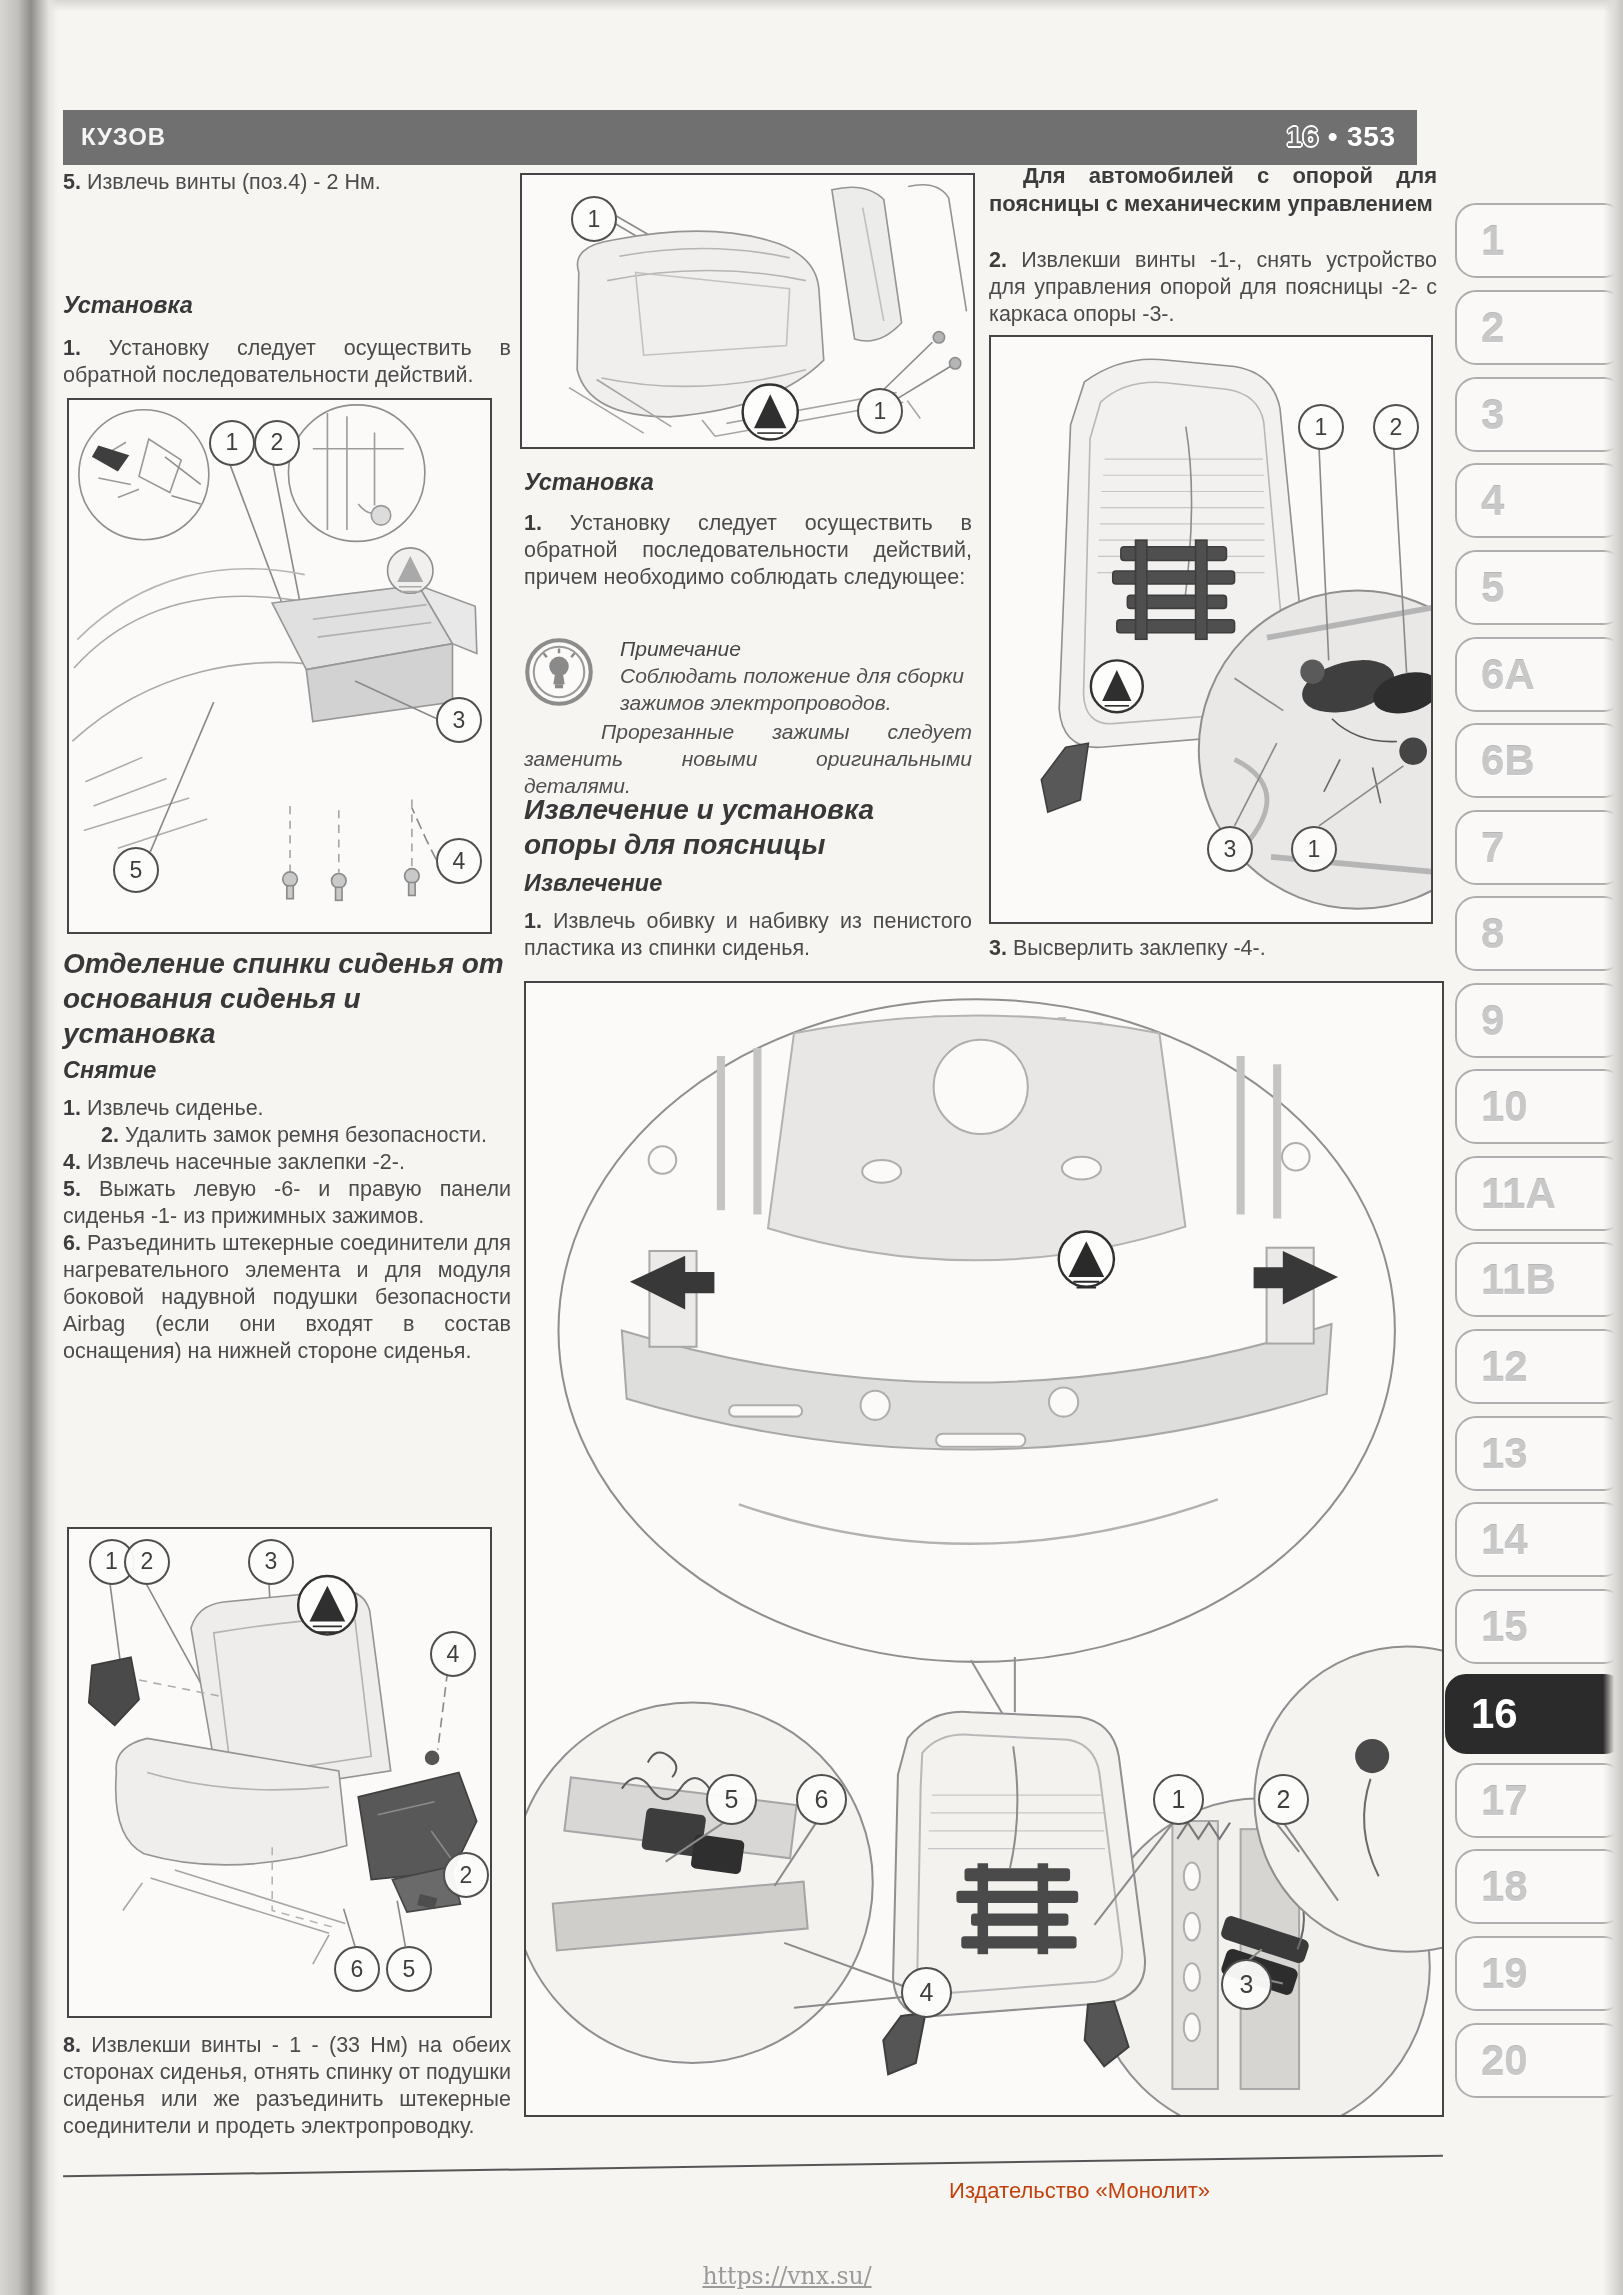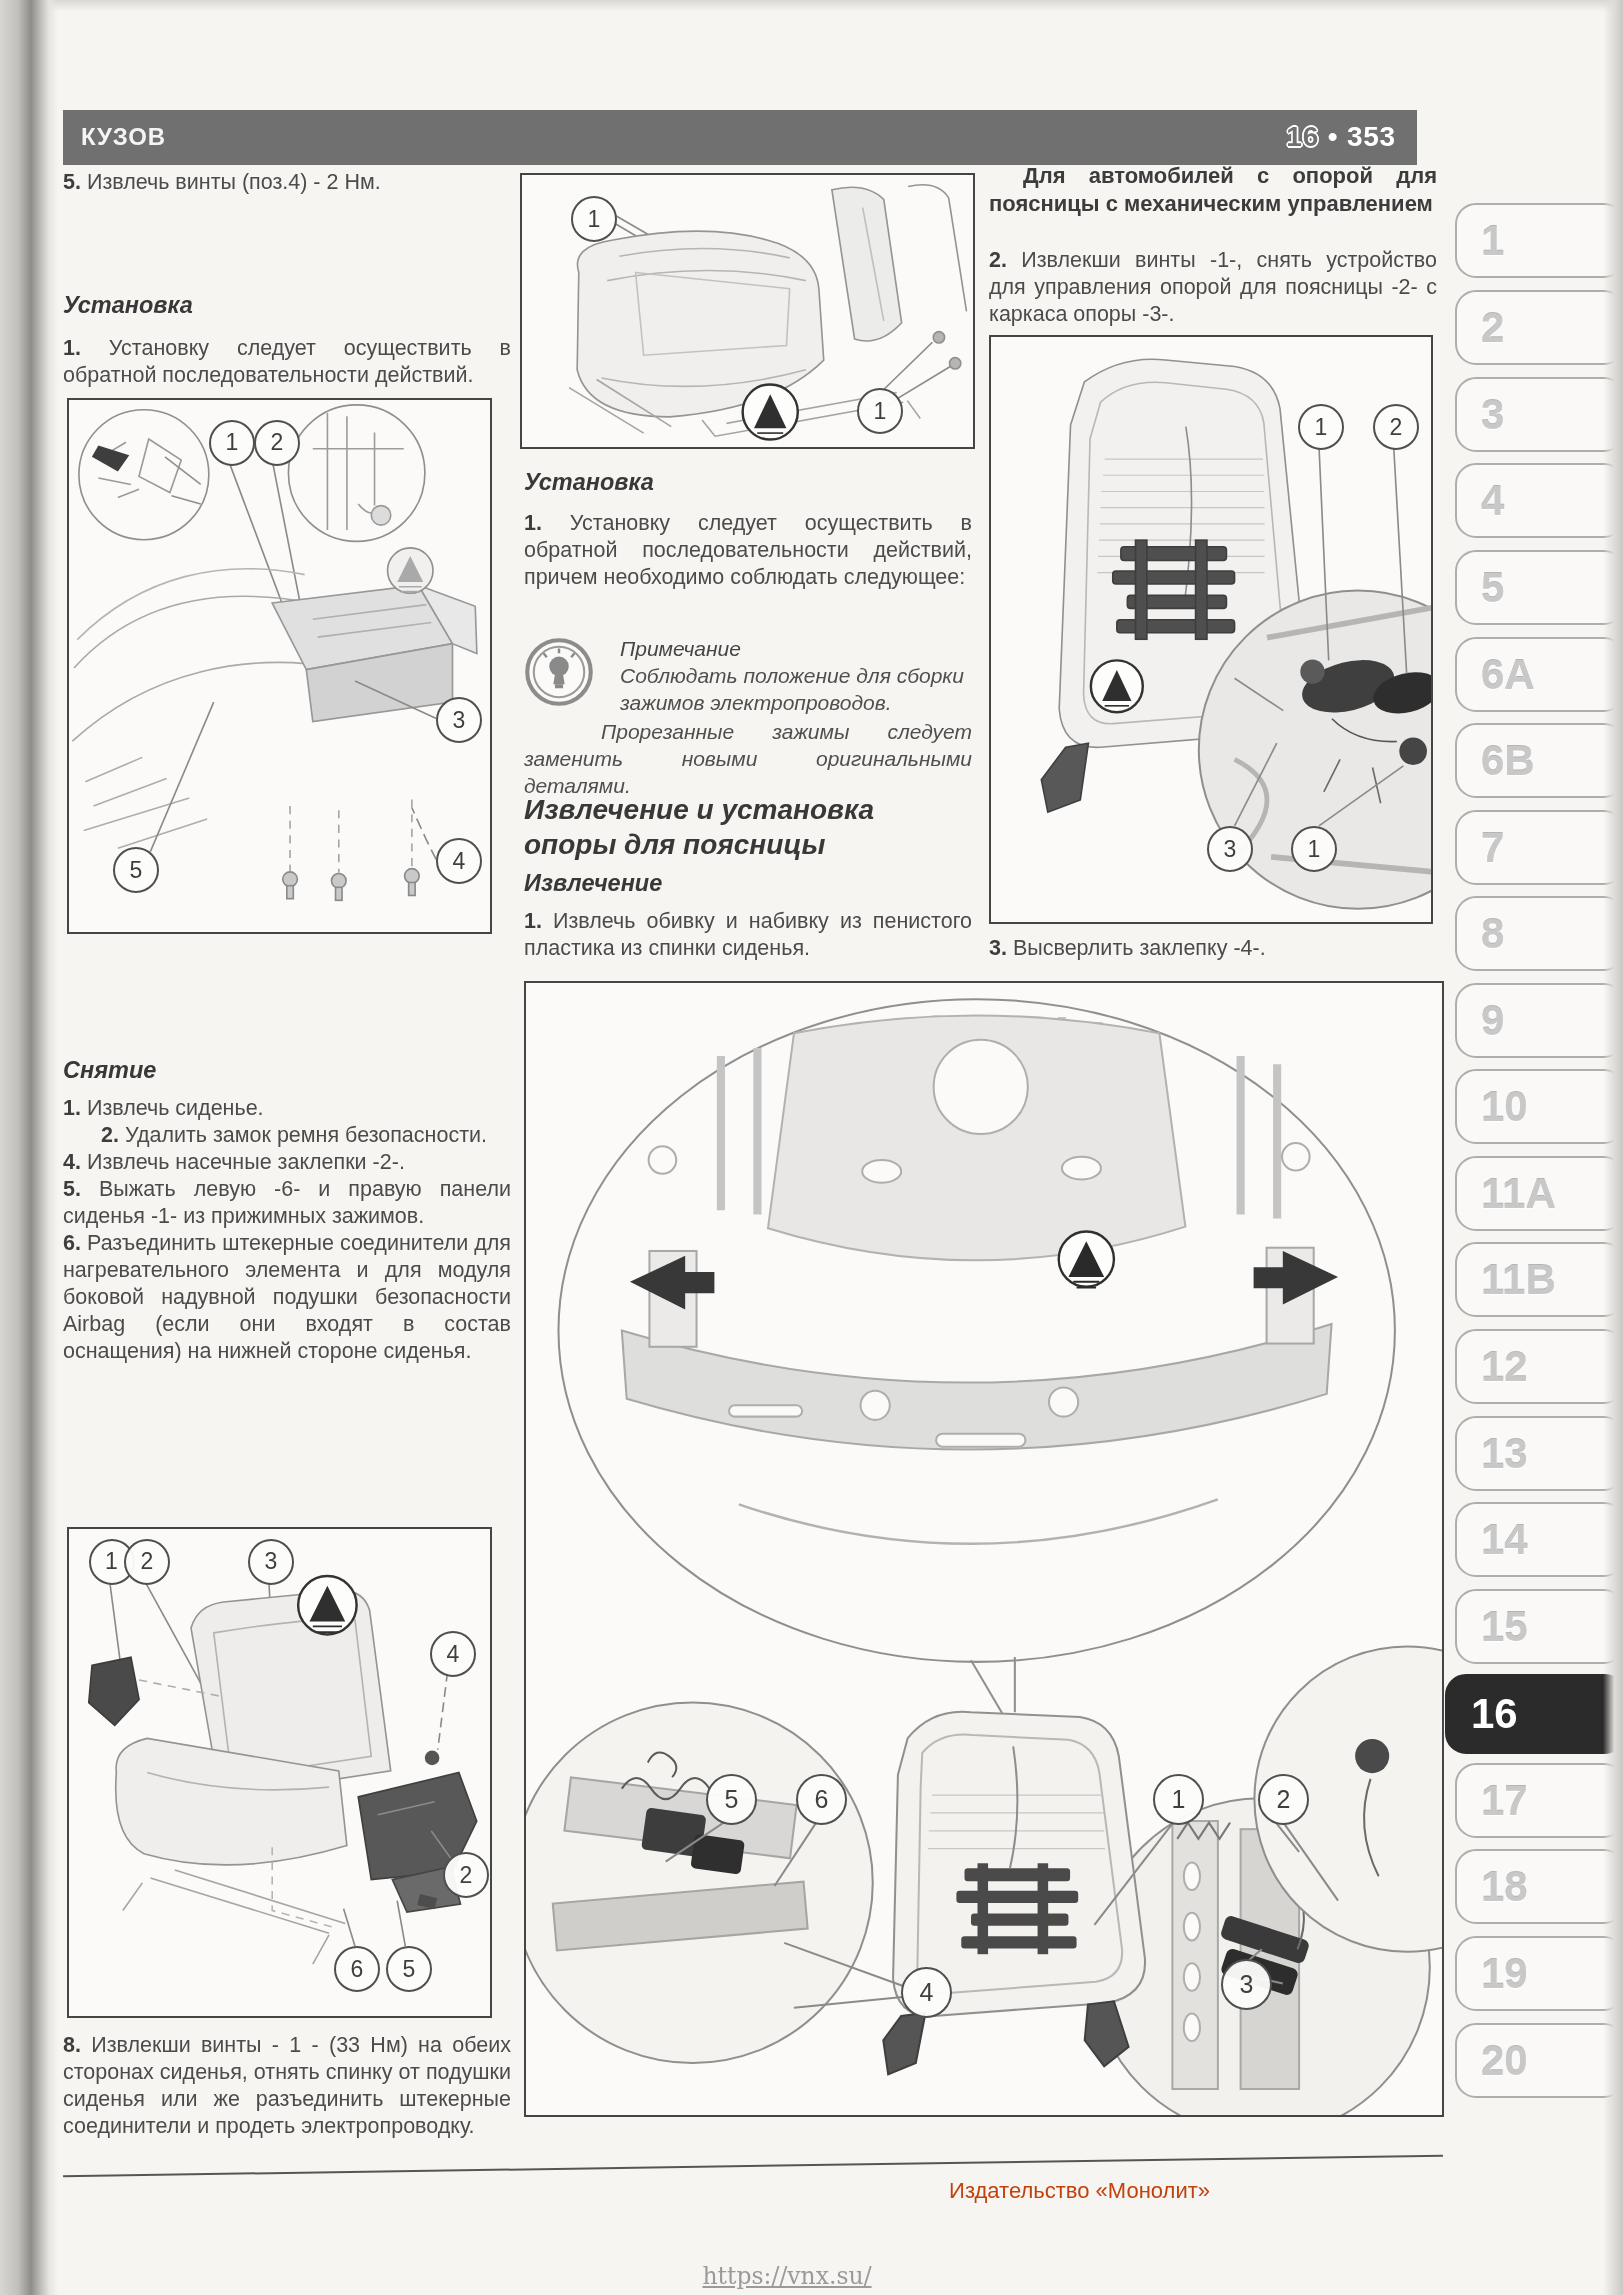--- a/index.html
+++ b/index.html
@@ -113,20 +113,23 @@
         <path d="M272,500 V580 M332,505 V582 M422,492 V576" stroke="#a5a5a5" stroke-dasharray="10 8"></path>
       </g>
     </svg>
     <div class="co" style="left:140px;top:19.5px;">1</div>
     <div class="co" style="left:185px;top:19.5px;">2</div>
     <div class="co" style="left:367px;top:297px;">3</div>
     <div class="co" style="left:367px;top:438px;">4</div>
     <div class="co" style="left:44px;top:447px;">5</div>
   </div>
 
+  <div class="blk" style="left:63px;top:946px;width:448px;">
+    <p class="hsec">Отделение спинки сиденья от основания сиденья и установка</p>
+  </div>
 
   <div class="blk" style="left:63px;top:1057px;">
     <p class="hsub">Снятие</p>
   </div>
 
   <div class="blk" style="left:63px;top:1095px;width:448px;">
     <p class="p" style="margin-bottom:0;"><b>1.</b> <span>Извлечь сиденье.</span></p>
     <p class="p" style="margin-bottom:0;margin-left:38px;"><b>2.</b> <span>Удалить замок ремня безопасности.</span></p>
     <p class="p" style="margin-bottom:0;"><b>4.</b> <span>Извлечь насечные заклепки -2-.</span></p>
     <p class="p" style="margin-bottom:0;"><b>5.</b> <span>Выжать левую -6- и правую панели сиденья -1- из прижимных зажимов.</span></p>

